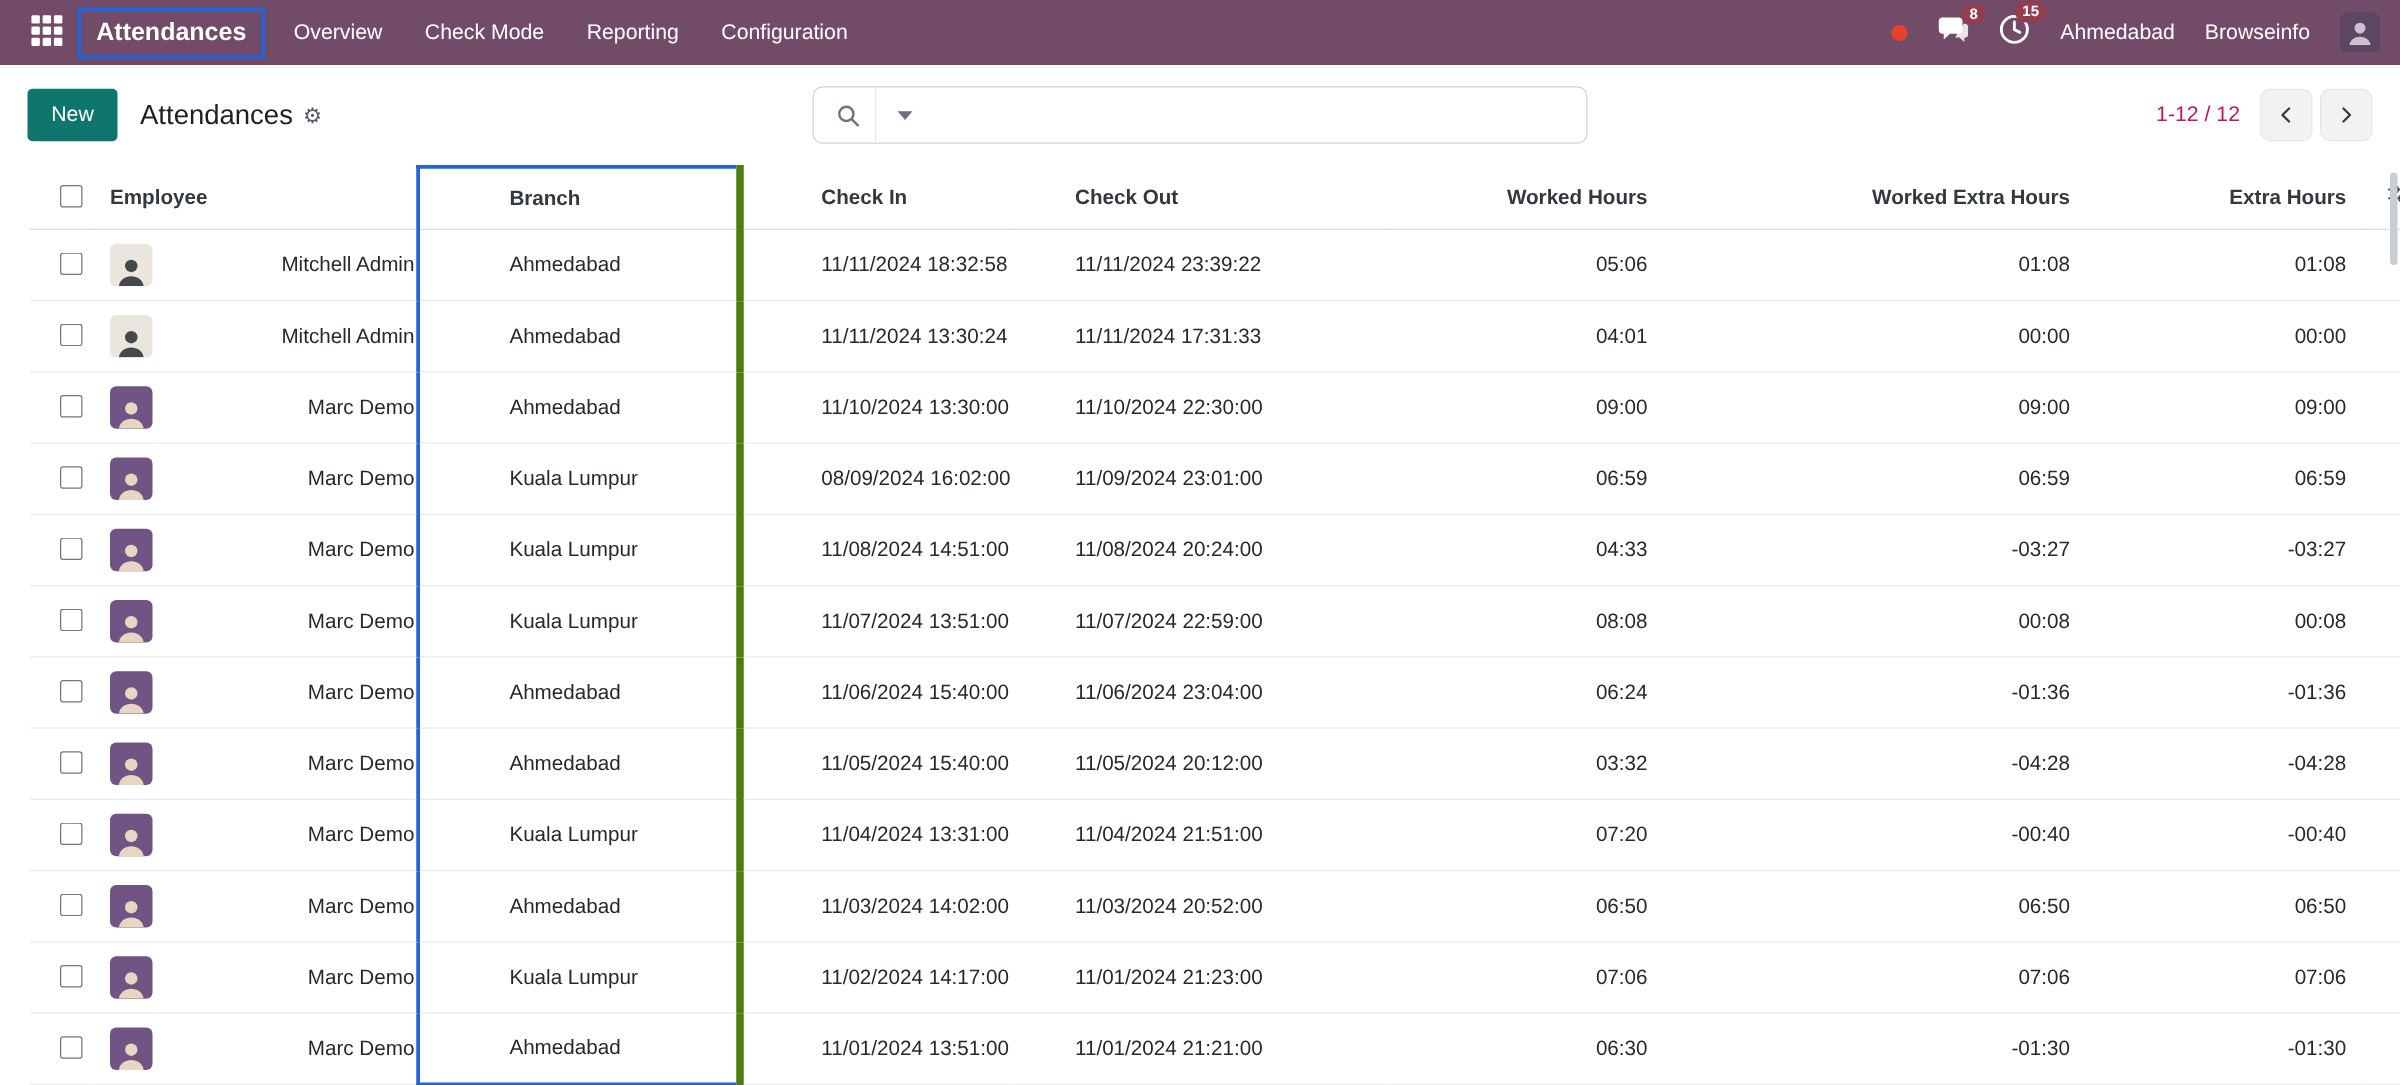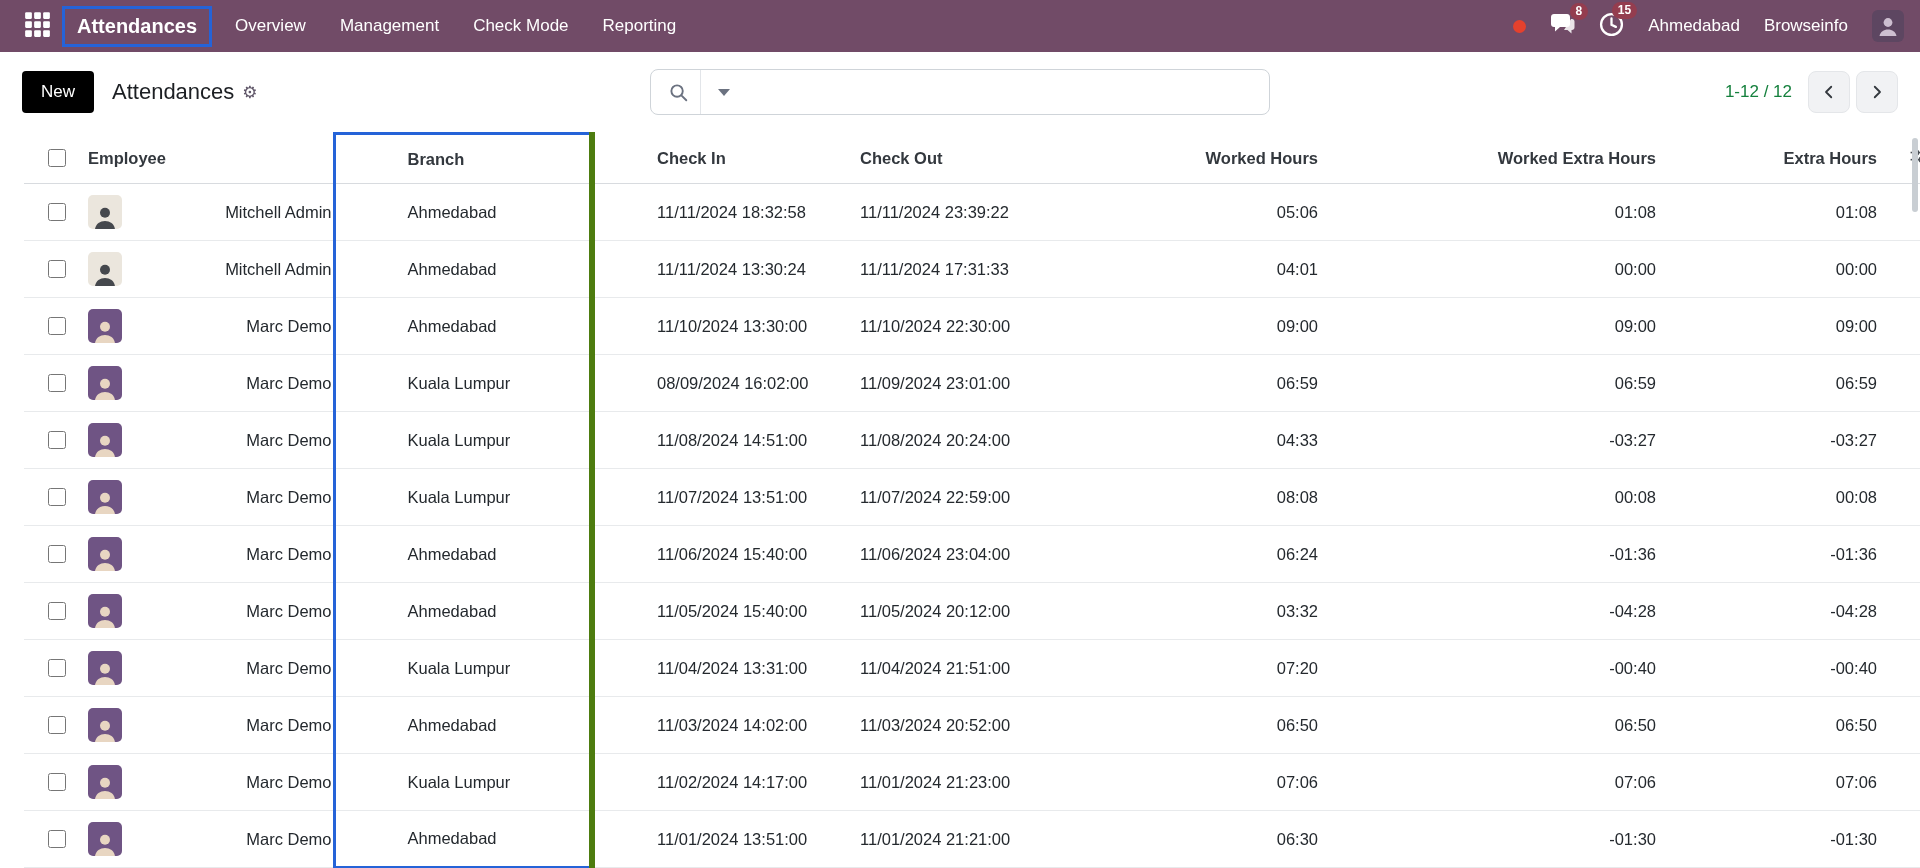--- a/index.html
+++ b/index.html
@@ -37,21 +37,21 @@
   .nav-text { font-size:17px; color:#fff; cursor:pointer; white-space:nowrap; }
   .nav-avatar {
     width:32px; height:32px; border-radius:6px; background:#5d4661; color:#cdbfd0;
     display:flex; align-items:center; justify-content:center; overflow:hidden; cursor:pointer;
   }
 
   
   .control { height:80px; display:flex; align-items:center; padding:0 22px; position:relative; border-bottom:0; }
   .cp-left { display:flex; align-items:center; gap:18px; }
   .btn-new {
-    background:#000000; color:#fff; border:none; border-radius:4px;
+    background:#0f766e; color:#fff; border:none; border-radius:4px;
     padding:11px 19px; font-size:17px; cursor:pointer; font-family:inherit;
   }
   .title-group { display:flex; align-items:center; gap:8px; }
   .page-title { font-size:22px; color:#1c1f23; }
   .gear-glyph { font-size:17px; color:#5f5668; cursor:pointer; }
 
   .search-bar {
     position:absolute; left:50%; transform:translateX(-50%);
     width:620px; height:46px; border:1px solid #cfd4d9; border-radius:8px;
     display:flex; align-items:center; background:#fff;
@@ -62,21 +62,21 @@
     font-family:inherit; background:transparent; min-width:0;
   }
   .search-input::placeholder { color:#8a9099; }
   .search-toggle {
     width:46px; height:100%; border-left:1px solid #e2e5e9; display:flex;
     align-items:center; justify-content:center; cursor:pointer;
   }
   .caret-down { width:0; height:0; border-left:6px solid transparent; border-right:6px solid transparent; border-top:7px solid #6b7280; }
 
   .pager { margin-left:auto; display:flex; align-items:center; gap:16px; }
-  .pager-text { font-size:17px; color:#15803d; }
+  .pager-text { font-size:17px; color:#be185d; }
   .pg-btns { display:flex; gap:6px; }
   .pg-btn {
     width:42px; height:42px; border-radius:8px; background:#f1f2f4; border:1px solid #e4e6e9;
     display:flex; align-items:center; justify-content:center; cursor:pointer;
   }
 
   
   .table-wrap { position:relative;padding-left:24px; }
   table { width:1920px; border-collapse:collapse; table-layout:fixed; font-size:16.5px; }
   th {
@@ -133,23 +133,23 @@
         <rect x="1" y="17" width="6" height="6" rx="1"></rect>
           <rect x="9" y="17" width="6" height="6" rx="1"></rect>
           <rect x="17" y="17" width="6" height="6" rx="1"></rect>
       </svg>
     </span>
   </button>
 
   <div class="app-name">Attendances</div>
 
   <div class="nav-item">Overview</div>
-  <div class="nav-item">Management</div>
   <div class="nav-item">Check Mode</div>
   <div class="nav-item">Reporting</div>
+  <div class="nav-item">Configuration</div>
 
   <div class="nav-right">
     <span class="red-dot"></span>
 
     <span class="icon-wrap">
       <span>
         <svg width="25" height="22" viewBox="0 0 25 22">
           <path fill="#fff" d="M4 1h13c1.7 0 3 1.3 3 3v7c0 1.7-1.3 3-3 3h-7l-5 4.5V14H4c-1.7 0-3-1.3-3-3V4c0-1.7 1.3-3 3-3z"></path>
           <path fill="#fff" d="M21 6h1c1.4 0 2.5 1.1 2.5 2.5v6c0 1.4-1.1 2.5-2.5 2.5h-.5v3.5L17.5 17H14z" opacity=".85"></path>
         </svg>

